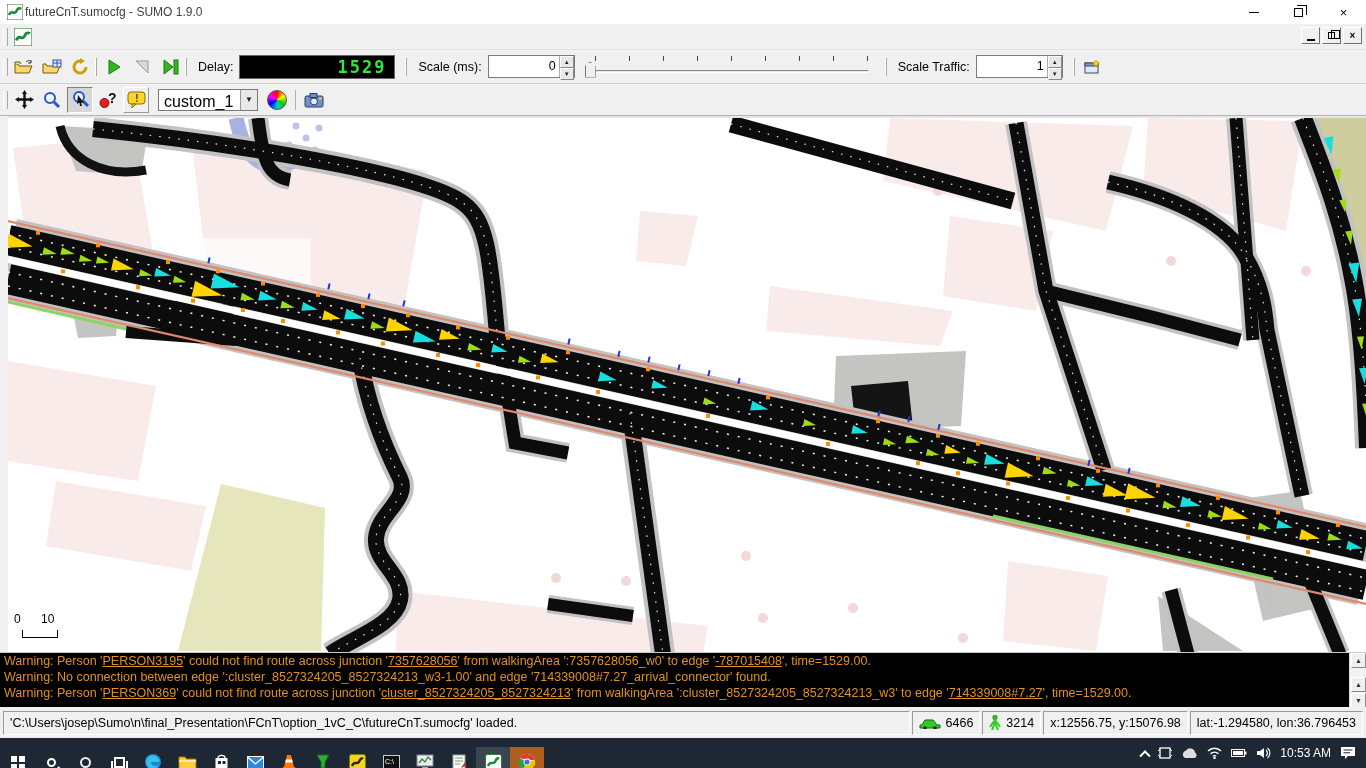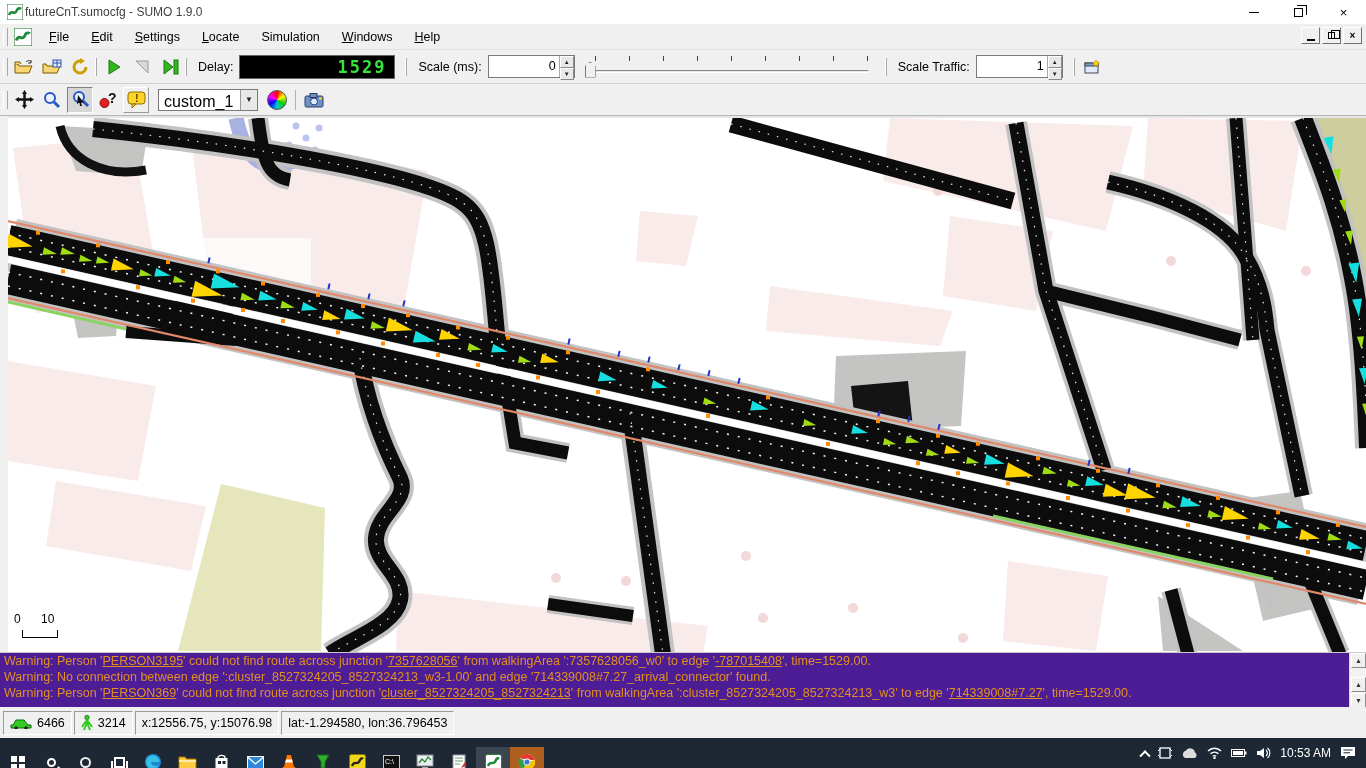--- a/index.html
+++ b/index.html
@@ -51,21 +51,21 @@
   .colorwheel{width:20px;height:20px;border-radius:50%;background:conic-gradient(#f00,#ff0,#0c0,#0cc,#00f,#f0f,#f00);border:1px solid #555;}
   .sep{width:1px;height:20px;background:#b0b0b0;margin:0 4px;}
 
   
   #map{position:absolute;left:8px;top:116px;width:1358px;height:536px;background:#fff;border-top:2px solid #e6e6e6;}
   #map svg{display:block;}
   .scalebar-label{position:absolute;font-size:12px;color:#000;}
   .scalebar-line{position:absolute;left:14px;top:512px;width:36px;height:8px;border-left:1.5px solid #000;border-right:1.5px solid #000;border-bottom:1.5px solid #000;}
 
   
-  #messages{position:absolute;left:0;top:652px;width:1366px;height:55px;background:#4c1d95;border-top:1px solid #c8c8c8;overflow:hidden;}
+  #messages{position:absolute;left:0;top:652px;width:1366px;height:55px;background:#000000;border-top:1px solid #c8c8c8;overflow:hidden;}
   .msg-line{font-size:12.5px;color:#e09020;white-space:nowrap;padding:1px 2px 0 4px;line-height:15px;}
   .msg-line .link{text-decoration:underline;}
   #msg-scroll{position:absolute;right:0;top:0;width:17px;height:55px;background:#f2f2f2;border-left:1px solid #ddd;}
   .sarrow{position:absolute;left:1px;width:15px;height:15px;background:#f0f0f0;border:1px solid;border-color:#fff #8a8a8a #8a8a8a #fff;font-size:7px;text-align:center;line-height:13px;color:#333;}
 
   
   #statusbar{position:absolute;left:0;top:707px;width:1366px;height:31px;background:#f0f0f0;display:flex;align-items:center;padding:0 2px;}
   .spanel{height:24px;border:1px solid;border-color:#9a9a9a #fff #fff #9a9a9a;background:#f0f0f0;display:flex;align-items:center;font-size:12.5px;color:#000;padding:0 6px;margin:0 1px;white-space:nowrap;}
   .spanel.grow{flex:1;}
 
@@ -109,29 +109,20 @@
       <div class="wbtn">×</div>
     </div>
   </div>
 
   <div id="menubar">
     <div class="grip"></div>
     <svg class="micon" viewBox="0 0 16 16">
       <rect x="0" y="0" width="16" height="16" fill="#fff" stroke="#2e7d32"></rect>
       <path d="M2,11 C5,4 7,13 10,6 C11,4 13,4 14,5" stroke="#1e8a3c" stroke-width="2.6" fill="none"></path>
     </svg>
-    <div id="menu-items" style="display:flex;">
-        <span class="menu-item"><u>F</u>ile</span>
-        <span class="menu-item"><u>E</u>dit</span>
-        <span class="menu-item"><u>S</u>ettings</span>
-        <span class="menu-item"><u>L</u>ocate</span>
-        <span class="menu-item">Simulation</span>
-        <span class="menu-item"><u>W</u>indows</span>
-        <span class="menu-item"><u>H</u>elp</span>
-      </div>
     <div class="mdictrls">
       <div class="mdibtn">
           <div class="mdimin"></div>
         </div>
       <div class="mdibtn">
           <div class="mdirest"></div>
         </div>
       <div class="mdibtn">×</div>
     </div>
   </div>
@@ -519,20 +510,23 @@
         <div class="msg-line"><span>Warning: Person '</span><span class="link">PERSON369</span><span>' could not find route across junction '</span><span class="link">cluster_8527324205_8527324213</span><span>' from walkingArea ':cluster_8527324205_8527324213_w3' to edge '</span><span class="link">714339008#7.27</span><span>', time=1529.00.</span></div>
       </div>
     <div id="msg-scroll">
       <div class="sarrow" style="top:0;">▲</div>
       <div class="sarrow" style="bottom:16px;">▲</div>
       <div class="sarrow" style="bottom:0;">▼</div>
     </div>
   </div>
 
   <div id="statusbar">
+    <div class="spanel grow">
+      <span>'C:\Users\josep\Sumo\n\final_Presentation\FCnT\option_1vC_C\futureCnT.sumocfg' loaded.</span>
+    </div>
     <div class="spanel">
       <svg width="22" height="12" viewBox="0 0 22 12" style="margin-right:5px;">
         <path d="M1,8 L3,8 L6,3 L14,3 L18,8 L21,8 L21,11 L1,11 Z" fill="#33cc22" stroke="#116611"></path>
         <circle cx="6" cy="11" r="1.8" fill="#222"></circle>
           <circle cx="16" cy="11" r="1.8" fill="#222"></circle>
       </svg>
       <span>6466</span>
     </div>
     <div class="spanel">
       <svg width="12" height="16" viewBox="0 0 12 16" style="margin-right:5px;">

